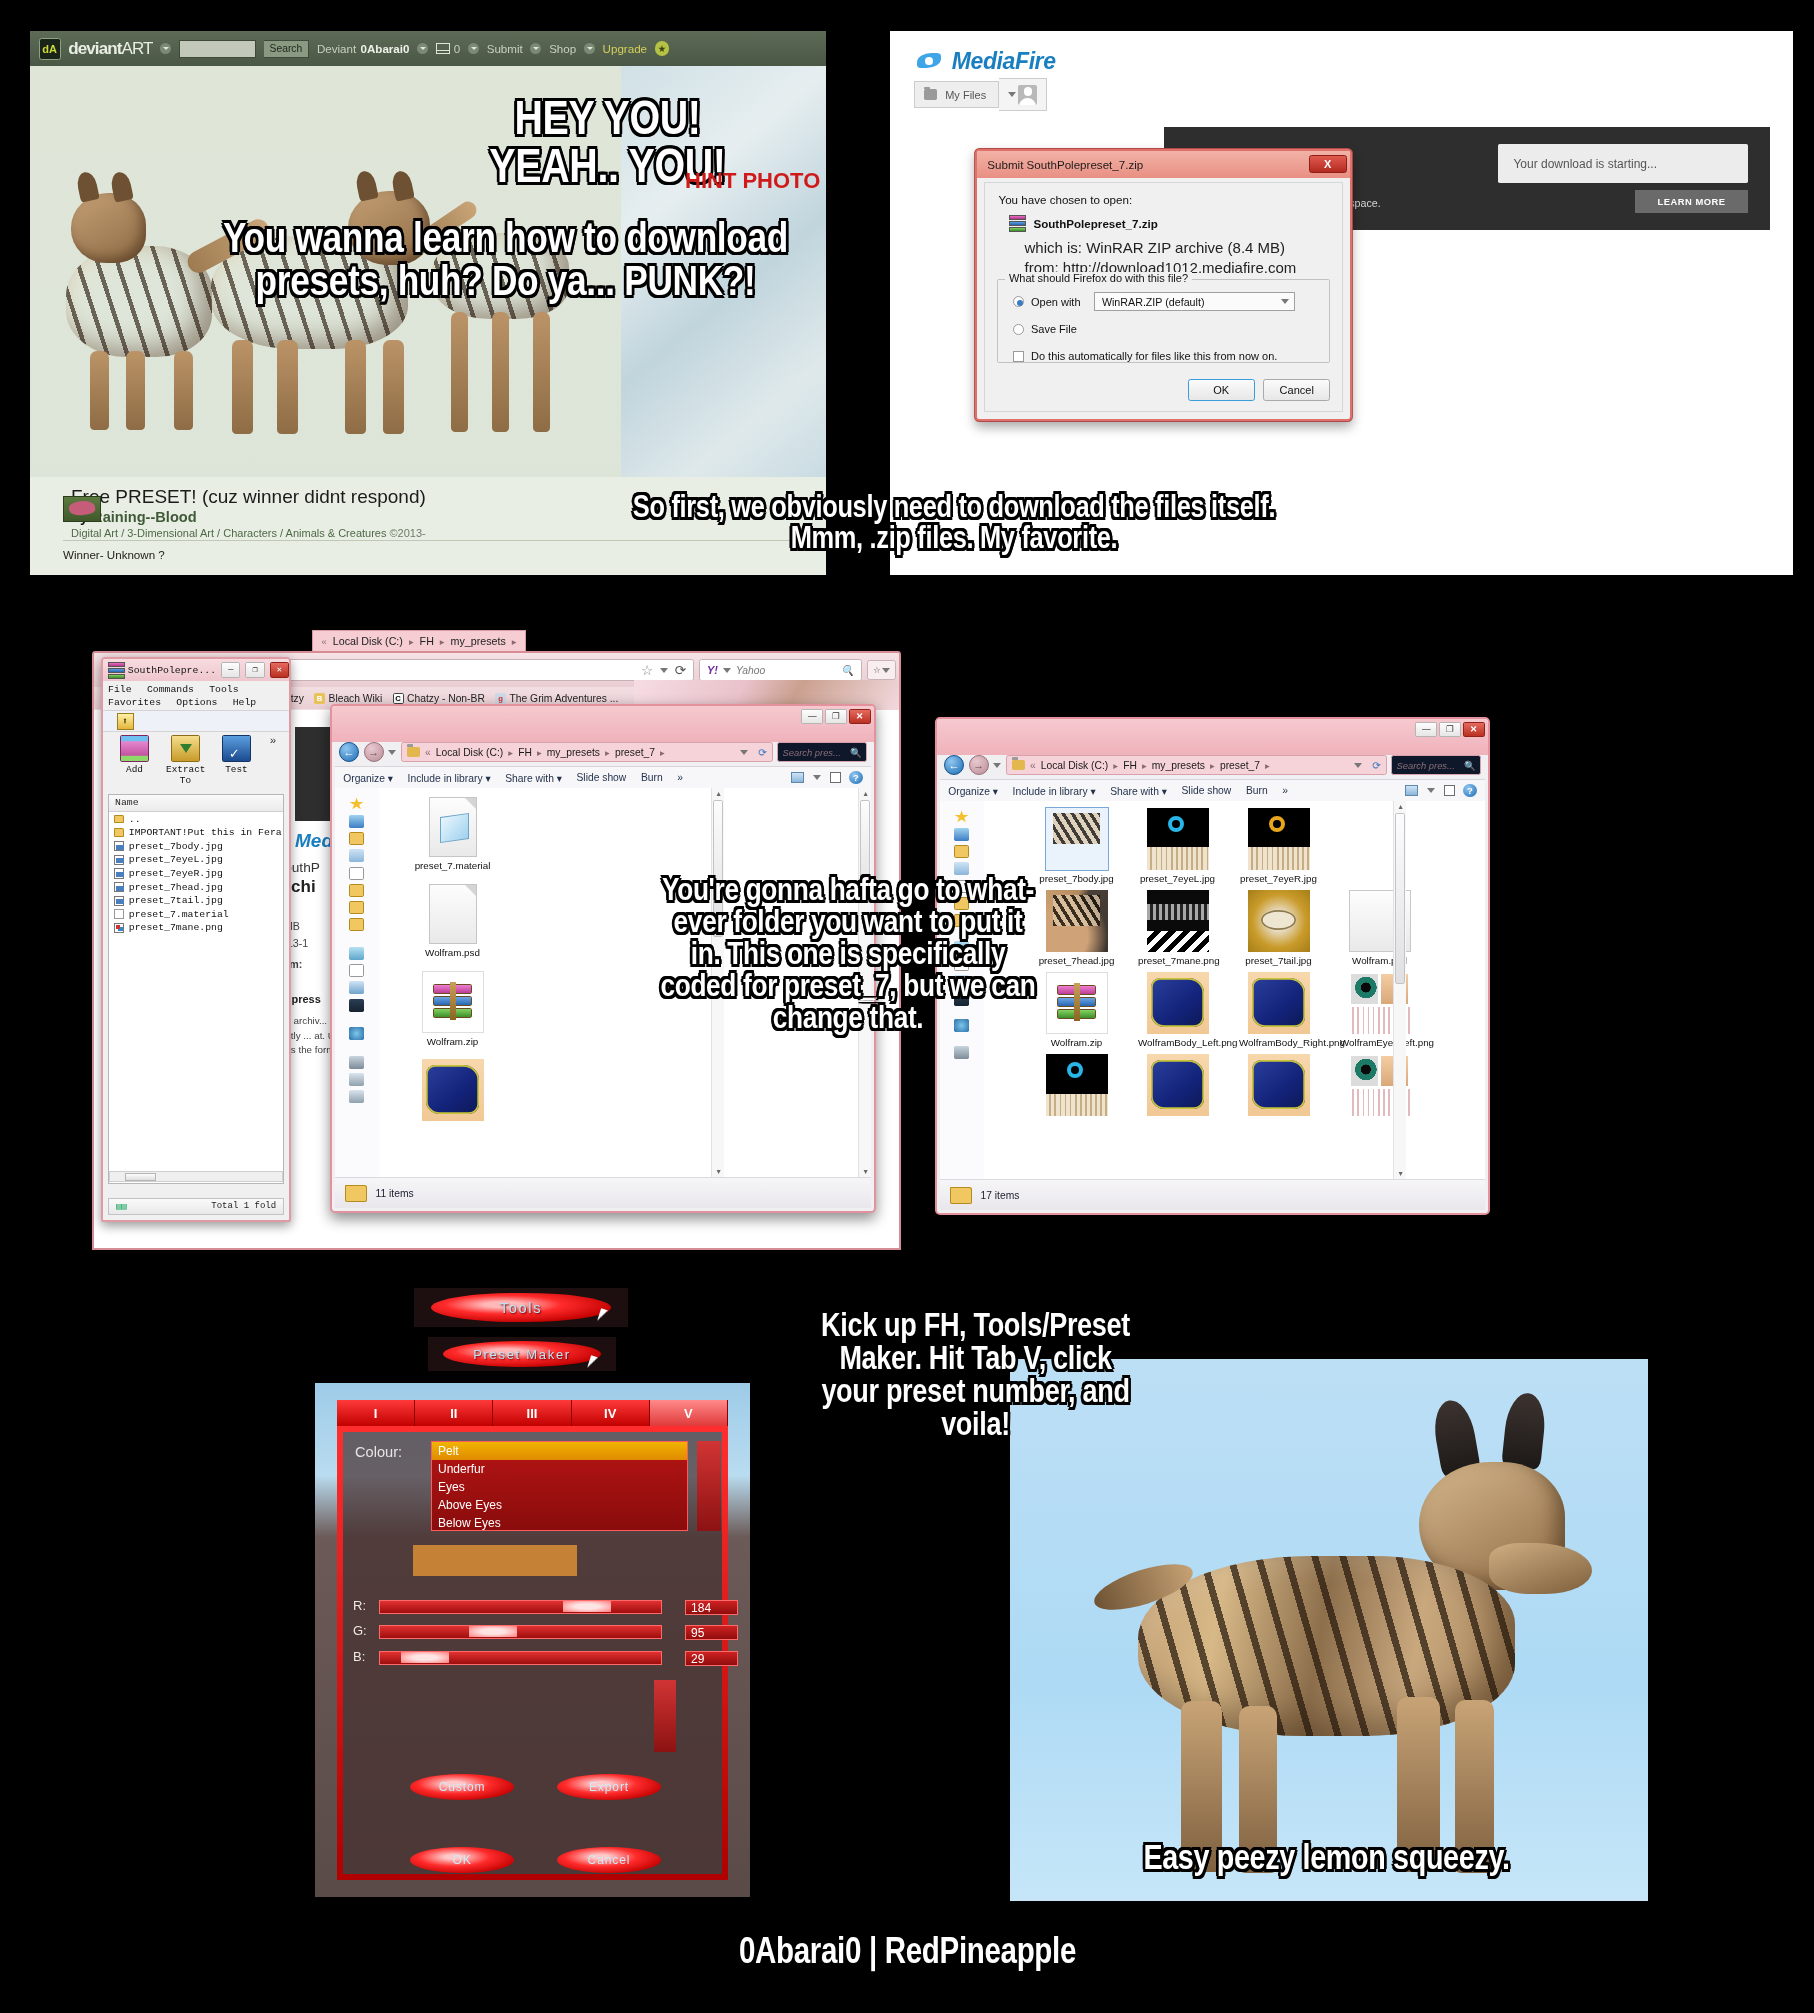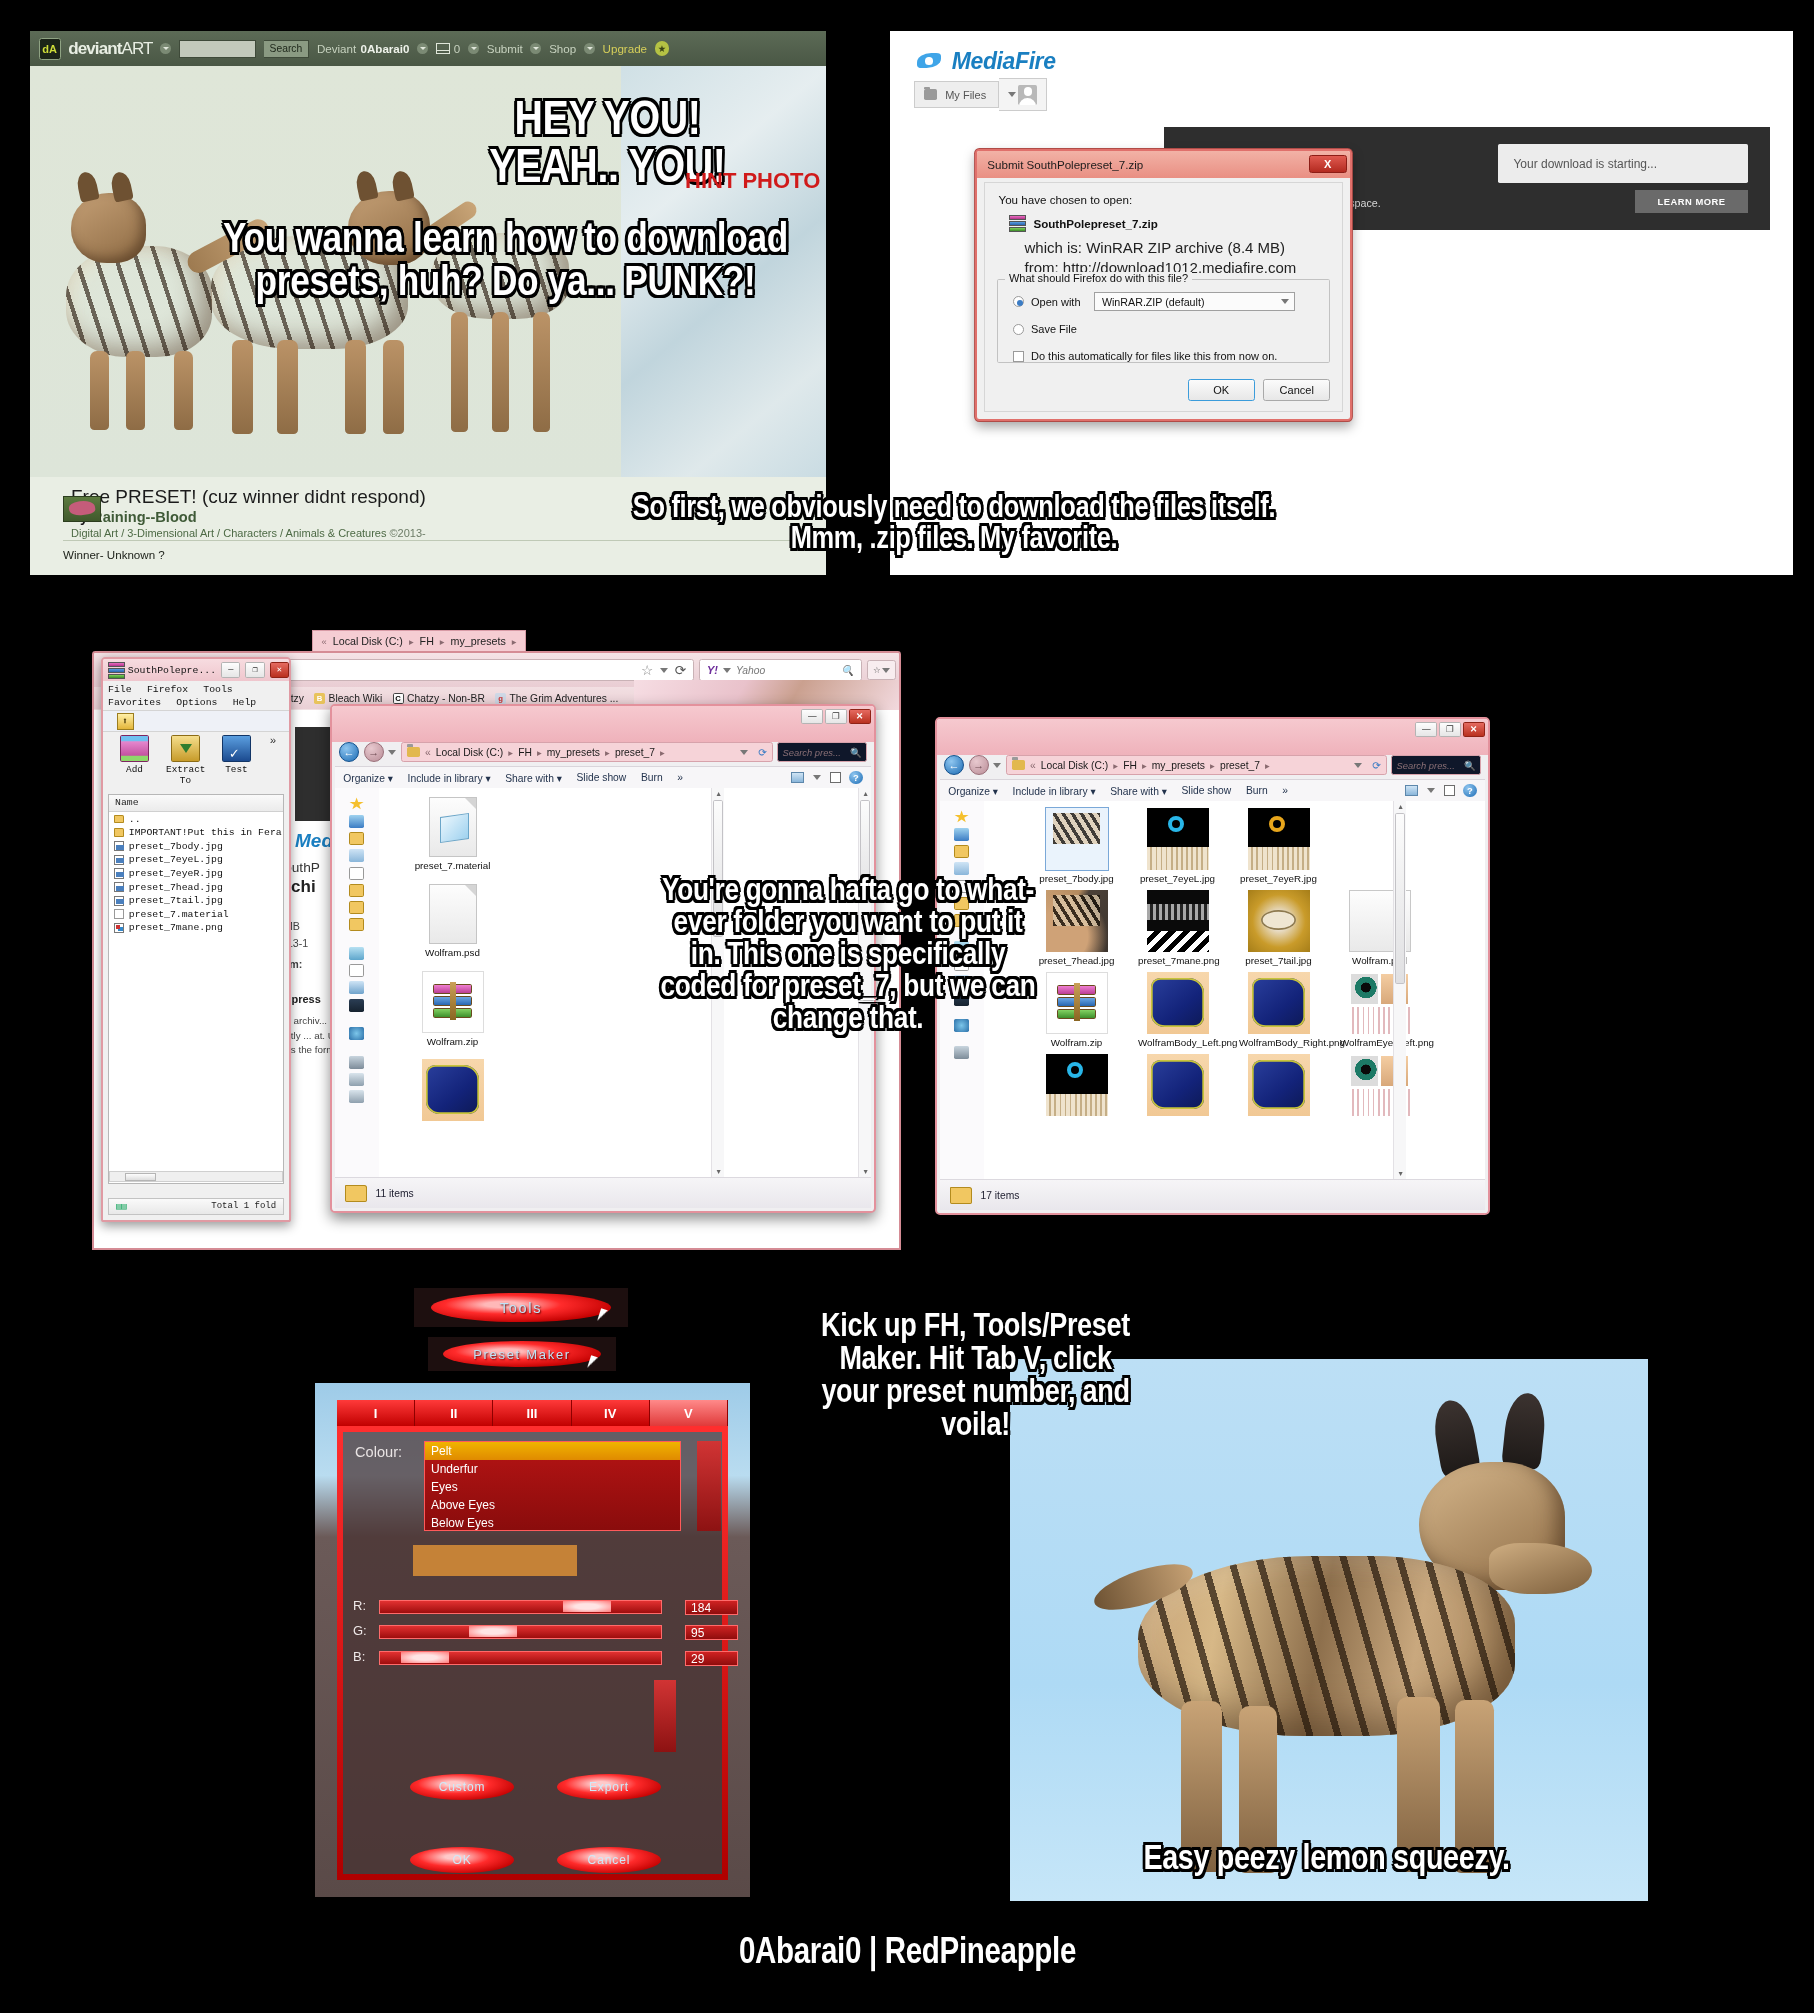--- a/index.html
+++ b/index.html
@@ -356,21 +356,21 @@
      background:linear-gradient(#9ecbe8 0%,#b9dcf0 18%,#6b5a58 30%,#5a4a48 100%); border:0; overflow:hidden; }
   #fh-tabs { position:absolute; left:22px; top:17px; right:22px; height:26px;
      background:linear-gradient(#ff3a3a,#c10000); display:flex; }
   #fh-tabs div { flex:1; display:flex; align-items:center; justify-content:center; color:#fff;
      font-size:13px; font-weight:bold; border-right:0.9px solid #8e0000; }
   #fh-tabs div.active { background:linear-gradient(#ff8a8a,#e03a3a); }
   #fh-panelbody { position:absolute; left:22px; top:43px; right:22px; bottom:17px;
      border:6px solid; border-image:linear-gradient(#ff2e2e,#b00000) 1;
      background:rgba(70,48,48,.72); }
   #fh-colour-lbl { position:absolute; left:12px; top:12px; color:#e9e4e4; font-size:14.6px; }
-  #fh-list1 { position:absolute; left:81px; top:8.6px; width:257px; height:90px;
+  #fh-list1 { position:absolute; left:88px; top:8.6px; width:257px; height:90px;
      background:linear-gradient(#b61414,#8a0c0c); border:0.9px solid #ff5a5a; }
   #fh-list1 .row { height:18px; padding-left:6px; color:#fff; font-size:12px; line-height:18px; }
   #fh-list1 .row.sel { background:linear-gradient(#f0b400,#e08a00); color:#fff; }
   #fh-list1-sb { position:absolute; left:354px; top:8.6px; width:24px; height:90px;
      background:linear-gradient(#d13434,#8d1212); }
   #fh-swatch { position:absolute; left:70px; top:113px; width:164px; height:31px; background:#c58237; }
   .fh-slider { position:absolute; left:36px; height:13.7px; }
   .fh-slider .lbl { position:absolute; left:-26px; top:-1.7px; color:#efe8e8; font-size:13px; }
   .fh-slider .track { position:absolute; left:0; top:0; width:283px; height:13.7px;
      background:linear-gradient(#e23131,#9e0d0d); border:0.9px solid #ff6b6b; }
@@ -657,21 +657,21 @@
         <span></span>
         <span></span>
       </span>
     <span id="rar-title">SouthPolepre...</span>
     <span class="winbtn">—</span>
     <span class="winbtn">❐</span>
     <span class="winbtn close">✕</span>
   </div>
   <div id="rar-menu">
     <span>File</span>
-    <span>Firefox</span>
+    <span>Commands</span>
     <span>Tools</span><br>
     <span>Favorites</span>
     <span>Options</span>
     <span>Help</span>
   </div>
   <div id="rar-addr">
     <span class="upbtn">⬆</span>
   </div>
   <div id="rar-tools">
     <div class="rtool">

